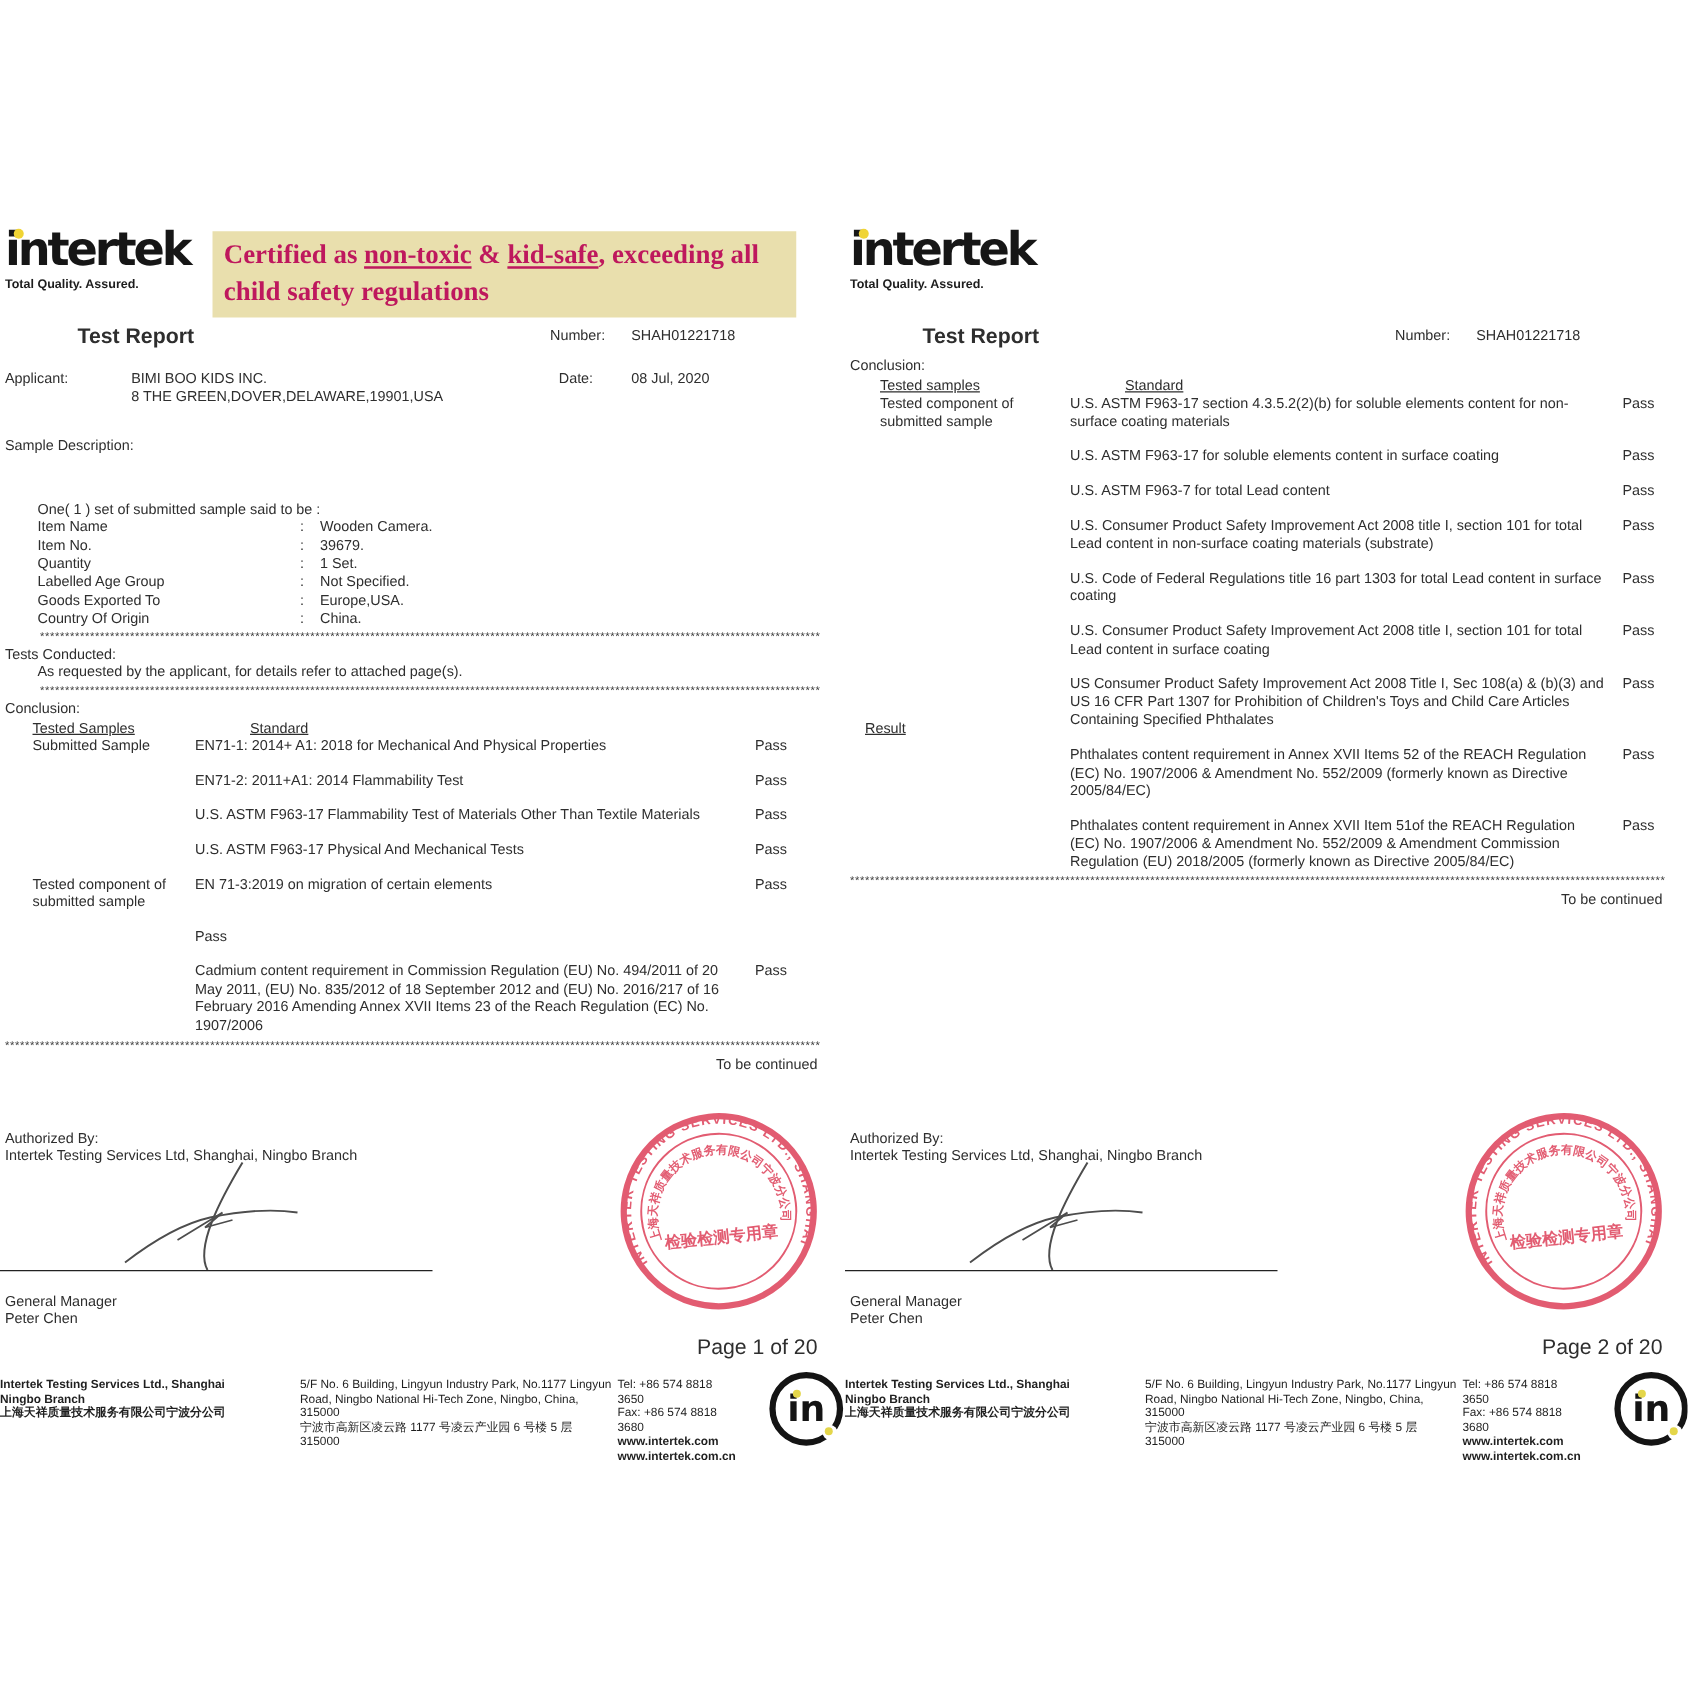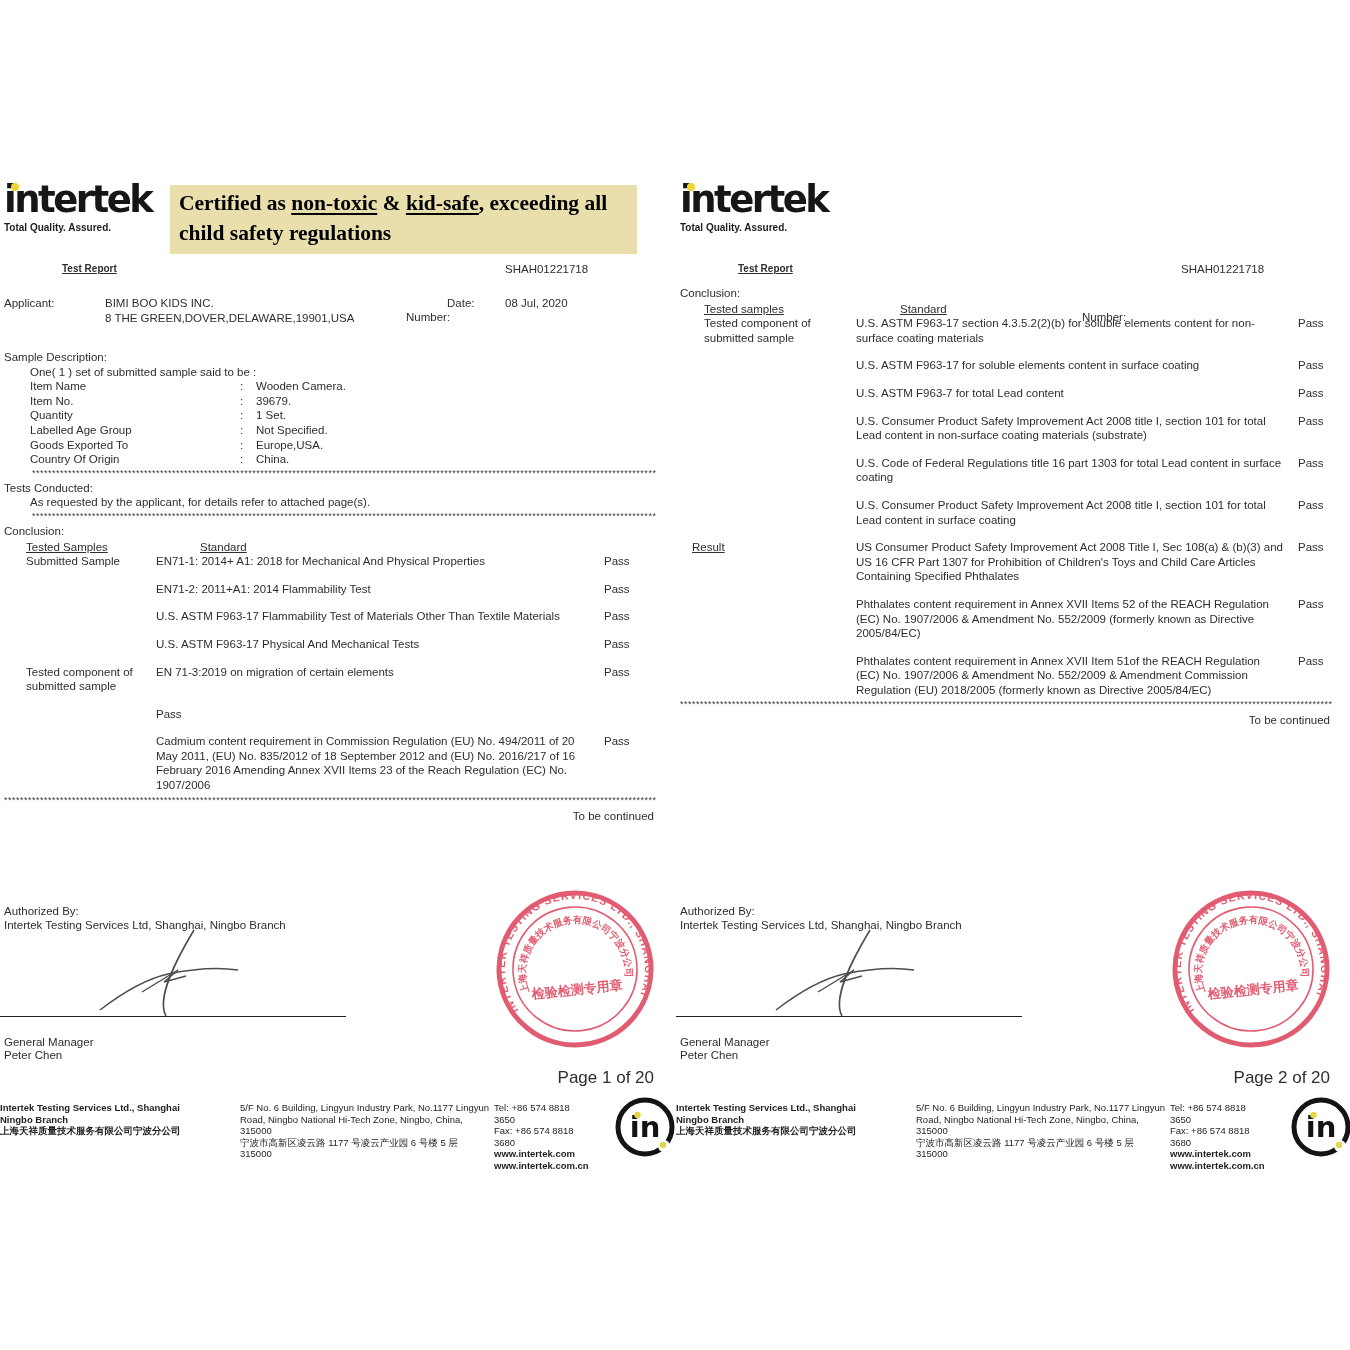--- a/index.html
+++ b/index.html
@@ -23,39 +23,39 @@
   }
   .itk-idot { position:absolute; width:8px; height:8px; border-radius:50%;
     background:#f0d434; left:7px; top:3px; }
   .itk-tagline { font-size:10px; font-weight:700; color:#1d1d1d; margin-top:1px; }
 
   
   .banner {
     position:absolute; top:7px; left:170px; width:467px; min-height:67px;
     background:#e9dfad; padding:3px 9px 6px 9px;
     font-family:"Liberation Serif","DejaVu Serif",serif;
-    font-weight:700; font-size:21.5px; line-height:30px; color:#000000;
+    font-weight:700; font-size:21.5px; line-height:30px; color:#be185d;
   }
   .banner u { text-decoration:underline; text-underline-offset:3px; }
 
   
   .report-title { position:absolute; top:84px; left:62px; font-weight:700;
-    text-decoration:underline; font-size:10px; }
-  .num-label  { position:absolute; top:84px; left:406px;margin-top:48px; }
+    font-size:17px; }
+  .num-label  { position:absolute; top:84px; left:440px; }
   .num-value  { position:absolute; top:84px; left:505px; }
   .applicant-label { position:absolute; top:118px; left:4px; }
   .applicant-name  { position:absolute; top:118px; left:105px; }
   .applicant-addr  { position:absolute; top:133px; left:105px; }
   .date-label { position:absolute; top:118px; left:447px; }
   .date-value { position:absolute; top:118px; left:505px; }
 
   
   .flow { position:absolute; top:172px; left:4px; width:652px; }
   .section-label { margin-top:0; }
-  .sample-intro { margin-left:26px; }
+  .sample-intro { margin-left:26px;margin-top:36px; }
   .field-row { display:grid; grid-template-columns:210px 16px auto; margin-left:26px; }
   .starline {
     height:12px; overflow:hidden; white-space:nowrap; color:#3a3a3a;
     font-size:9px; letter-spacing:0.5px; line-height:10px; margin:1px 0 1px 0;
   }
   .starline.indent { margin-left:28px; }
   .tests-text { margin-left:26px; }
 
   
   .ctable { margin-left:22px; margin-top:1px; }

